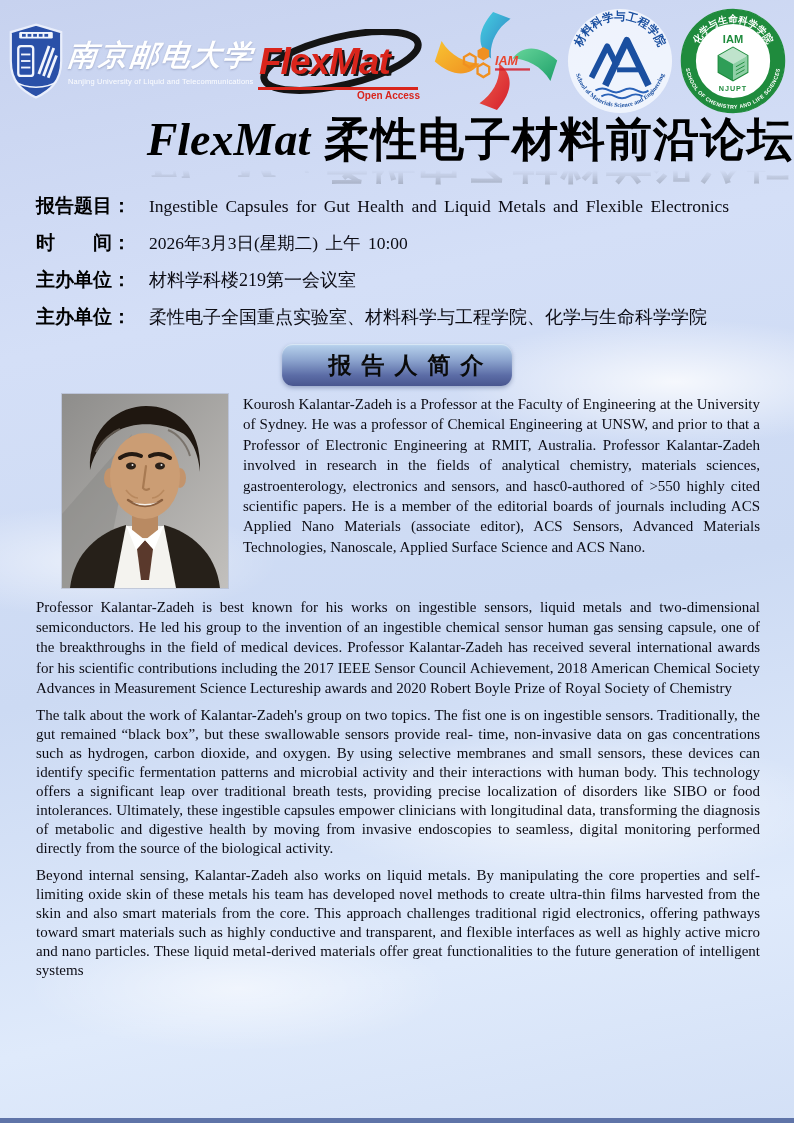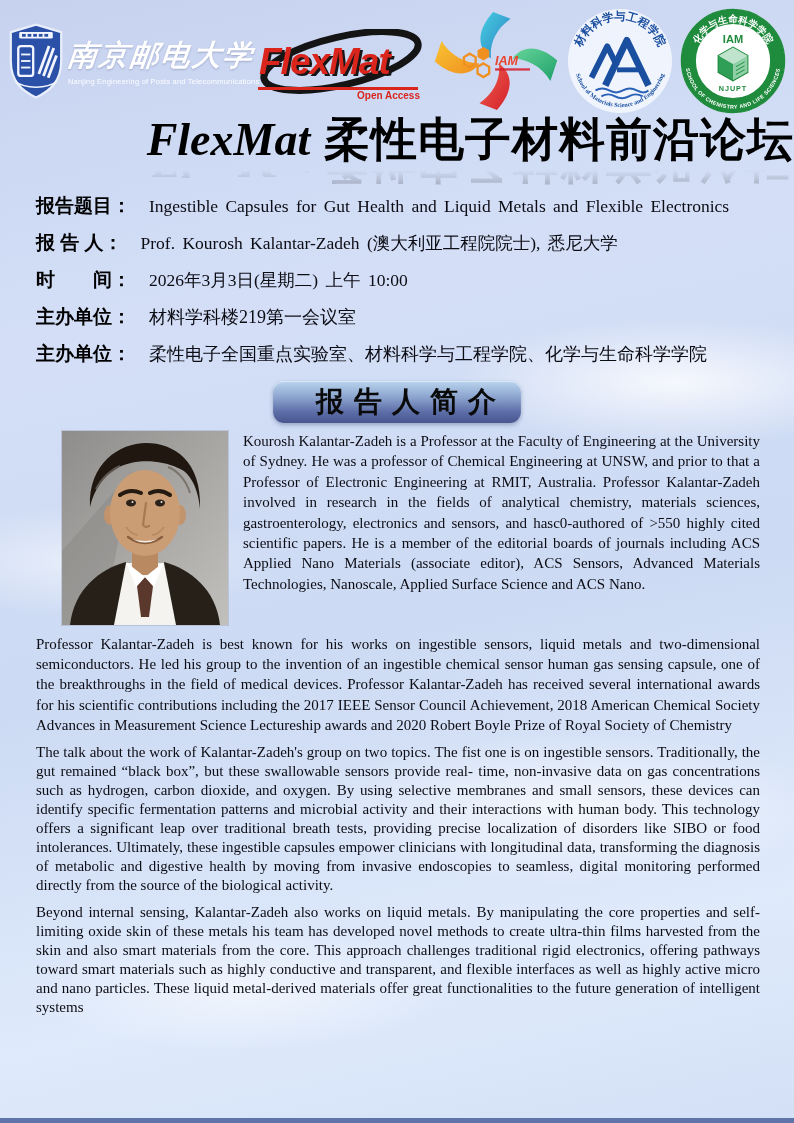--- a/index.html
+++ b/index.html
@@ -56,24 +56,24 @@
 
   
   .info-block { padding:6px 34px 0 36px; }
   .info-row { display:flex; align-items:baseline; margin-bottom:11px; line-height:25px;gap:9px; }
   .info-label { flex:none; font-family:"Liberation Sans", sans-serif; font-weight:800; font-size:19px; color:#000; white-space:pre; }
   .info-value { padding-left:9px; font-size:17.5px; color:#0c0c14; word-spacing:3px; white-space:nowrap; }
   .info-value.cjk { font-size:18px; word-spacing:0; }
 
   
   .section-btn {
-    width:248px; height:42px; margin:14px auto 8px; border-radius:11px;
+    width:230px; height:42px; margin:14px auto 8px; border-radius:11px;
     background:linear-gradient(180deg, #b9d4ee 0%, #8da5cf 38%, #5b6ca6 75%, #49568f 100%);
     display:flex; align-items:center; justify-content:center;
-    font-family:"Liberation Serif", serif; font-weight:bold; font-size:28px; color:#0a0a0a;
+    font-family:"Liberation Serif", serif; font-weight:bold; font-size:23px; color:#0a0a0a;
     letter-spacing:10px; padding-left:28px;
     box-shadow:0 2px 4px rgba(40,60,110,.35), inset 0 1px 1px rgba(255,255,255,.5);
   }
 
   
   .bio-row { display:flex; gap:15px; padding:0 34px 0 62px; margin-top:4px; }
   .portrait { flex:none; width:166px; height:194px; box-shadow:0 0 0 1px rgba(120,120,130,.25); }
   .bio-p { flex:1; font-size:15px; line-height:20.4px; text-align:justify; color:#0c0c14; }
 
   .para { margin:9px 34px 0 36px; font-size:15px; line-height:20.2px; text-align:justify; color:#0c0c14; }
@@ -101,21 +101,21 @@
         <line x1="14" y1="33" x2="24" y2="33" stroke="#f2f5fd" stroke-width="2"></line>
         <line x1="14" y1="40" x2="24" y2="40" stroke="#f2f5fd" stroke-width="2"></line>
         <line x1="14" y1="47" x2="24" y2="47" stroke="#f2f5fd" stroke-width="2"></line>
         <path d="M33 54 L44 24" stroke="#f2f5fd" stroke-width="3"></path>
         <path d="M38 56 L49 26" stroke="#f2f5fd" stroke-width="3"></path>
         <path d="M43 58 L52 34" stroke="#f2f5fd" stroke-width="3"></path>
         <path d="M8 62 C18 70 42 70 52 62" stroke="#f2f5fd" stroke-width="1.6" fill="none"></path>
       </svg>
       <div class="njupt-text">
         <div class="njupt-cn">南京邮电大学</div>
-        <div class="njupt-en">Nanjing Engineering of Posts and Telecommunications</div>
+        <div class="njupt-en">Nanjing University of Liquid and Telecommunications</div>
       </div>
     </div>
 
     <div class="flexmat-logo">
       <svg class="flexmat-swoosh" width="170" height="74" viewBox="0 0 170 74" xmlns="http://www.w3.org/2000/svg">
         <ellipse cx="85" cy="32" rx="79" ry="24" fill="none" stroke="#141414" stroke-width="7" transform="rotate(-13 85 32)"></ellipse>
       </svg>
       <div class="flexmat-text">FlexMat</div>
       <div class="flexmat-underline"></div>
       <div class="flexmat-oa">Open Access</div>
@@ -204,24 +204,20 @@
       <div class="title-main">
         <span class="t-en">FlexMat</span><span class="t-zh"> 柔性电子材料前沿论坛</span>
       </div>
     </div>
   </div>
 
   <div class="info-block">
     <div class="info-row">
       <span class="info-label">报告题目：</span>
       <span class="info-value">Ingestible Capsules for Gut Health and Liquid Metals and Flexible Electronics</span>
-    </div>
-    <div class="info-row">
-      <span class="info-label">报 告 人：</span>
-      <span class="info-value">Prof. Kourosh Kalantar-Zadeh (澳大利亚工程院院士), 悉尼大学</span>
     </div>
     <div class="info-row">
       <span class="info-label">时　　间：</span>
       <span class="info-value">2026年3月3日(星期二) 上午 10:00</span>
     </div>
     <div class="info-row">
       <span class="info-label">主办单位：</span>
       <span class="info-value cjk">材料学科楼219第一会议室</span>
     </div>
     <div class="info-row">

